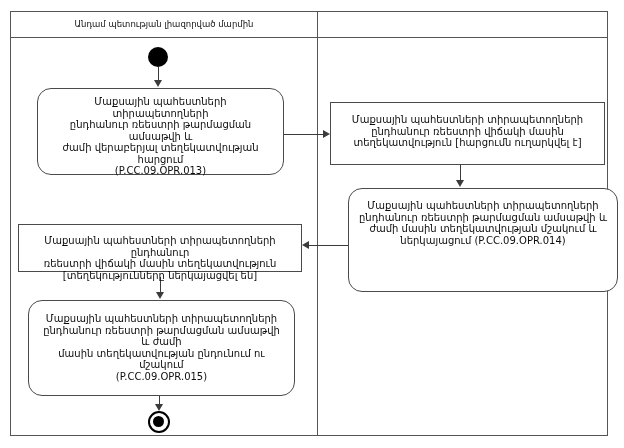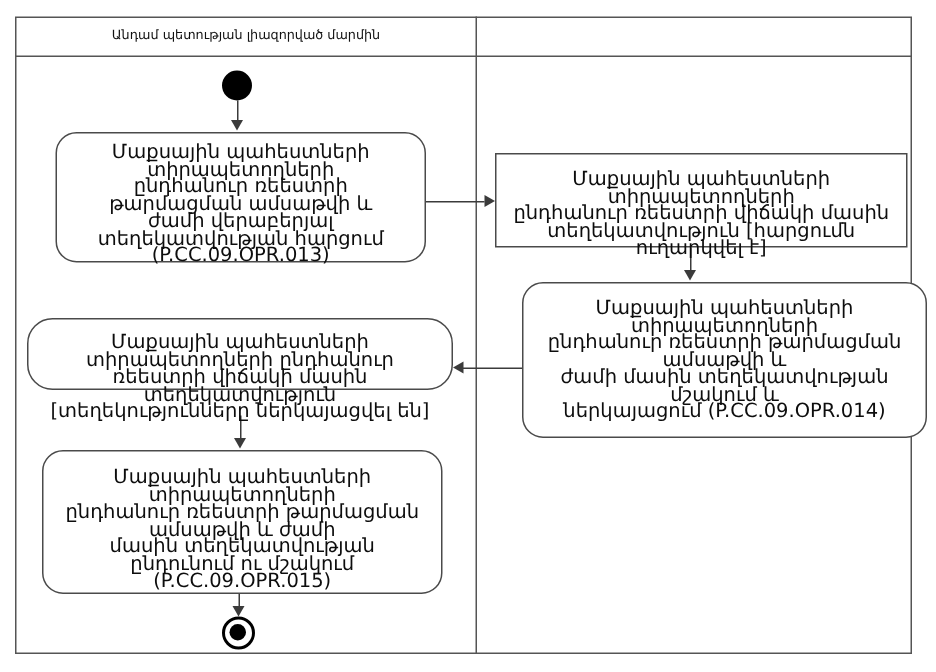--- a/index.html
+++ b/index.html
@@ -65,32 +65,32 @@
     border: 1px solid #4a4a4a;
     background: #ffffff;
     display: flex;
     align-items: flex-start;
     justify-content: center;
     padding: 7px 9px 0 9px;
     z-index: 3;
   }
   .node.rounded { border-radius: 14px; }
   .node .node-label {
-    font-size: 13px;
+    font-size: 10px;
     line-height: 11.5px;
     text-align: center;
     color: #0d0d0d;
     width: 100%;
     white-space: pre-line;
   }
 
   #node-request        { left: 37px;  top: 88px;  width: 247px; height: 87px; }
   #node-commission-in  { left: 330px; top: 102px; width: 275px; height: 63px; }
   #node-commission-proc{ left: 348px; top: 188px; width: 270px; height: 104px; }
-  #node-member-state-in{ left: 18px;  top: 212px; width: 284px; height: 48px; border-radius: 17px; }
+  #node-member-state-in{ left: 18px;  top: 224px; width: 284px; height: 48px; }
   #node-member-accept  { left: 28px;  top: 300px; width: 267px; height: 96px; }
 
   #node-member-state-in .node-label { padding-top: 3px; }
   #node-commission-proc .node-label { padding-top: 4px; }
   #node-member-accept   .node-label { padding-top: 5px; }
   #node-commission-in   .node-label { padding-top: 4px; }
 
   
   .initial-node {
     position: absolute;

